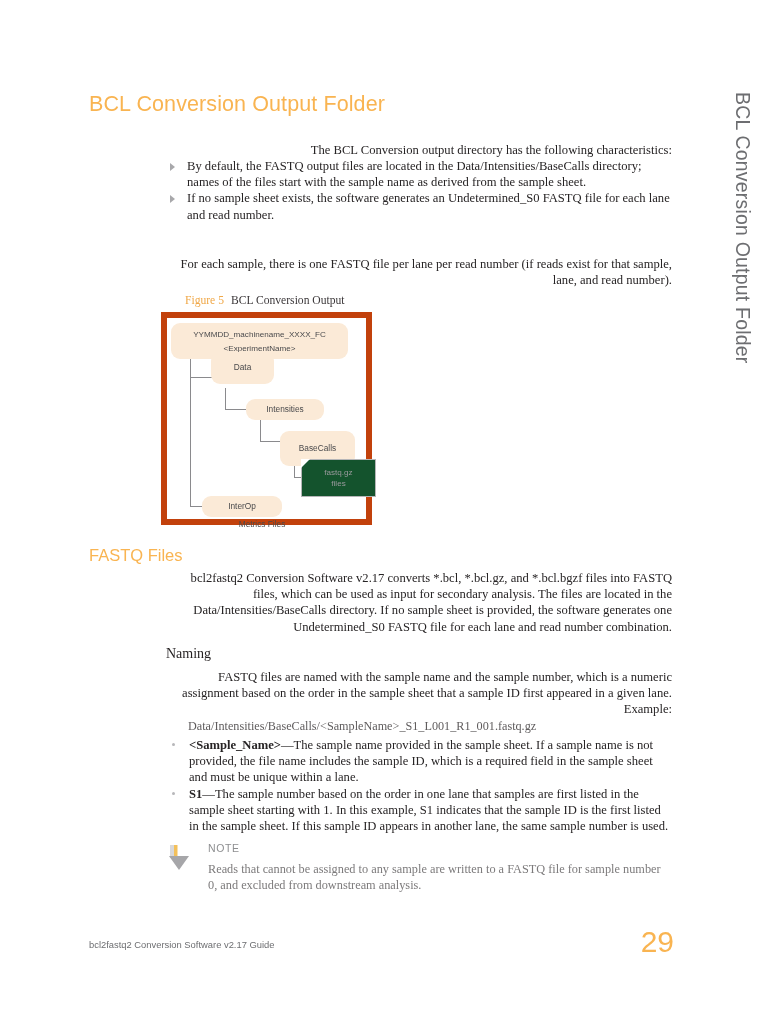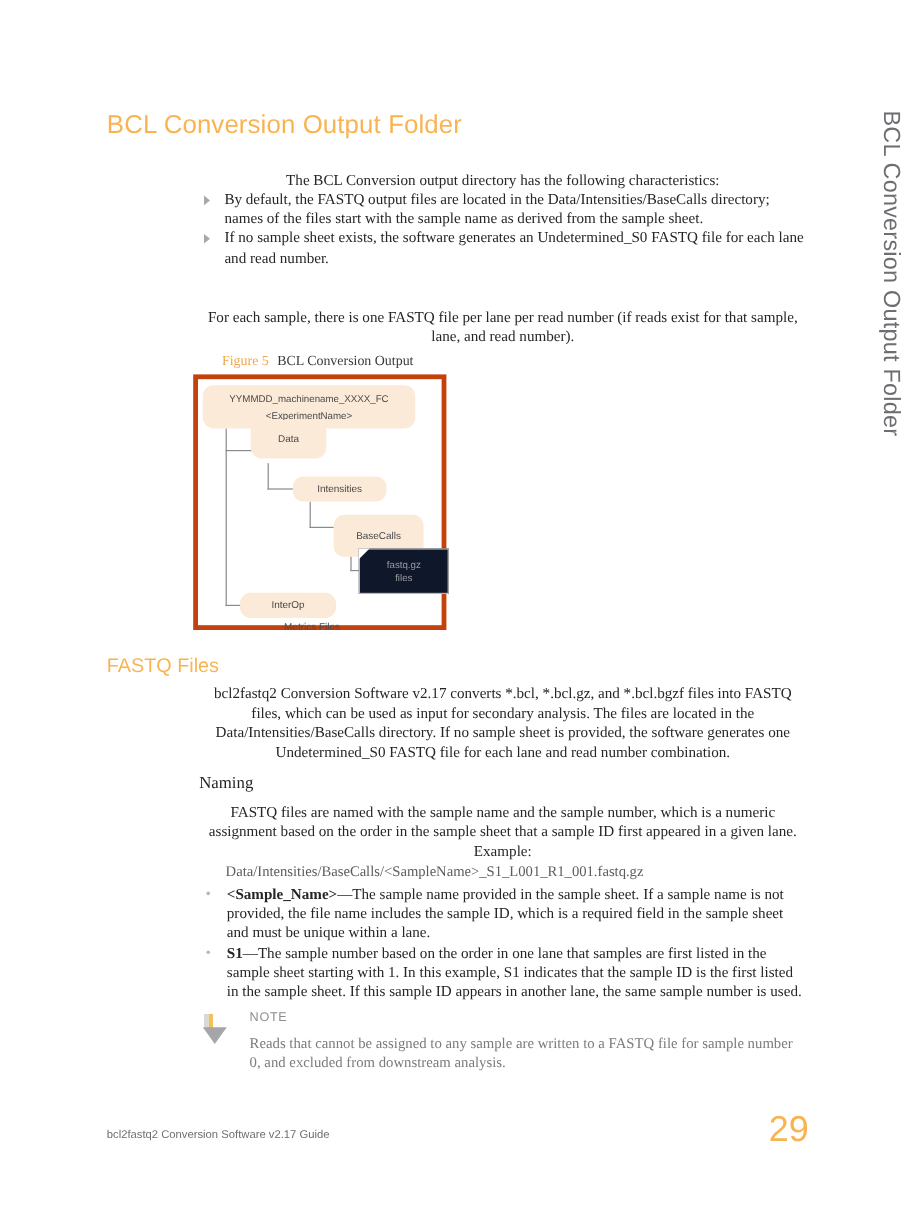--- a/index.html
+++ b/index.html
@@ -56,21 +56,21 @@
     position: absolute;
     left: 166px;
     width: 506px;
   }
 
   p.body {
     margin: 0;
     font-size: 12.6px;
     line-height: 16.2px;
     color: #272425;
-    text-align: center;
+    text-align: right;
   }
 
   
   ul.arrow-list {
     margin: 0;
     padding: 0;
     list-style: none;
   }
   ul.arrow-list > li {
     position: relative;
@@ -127,21 +127,21 @@
     margin-right: 7px;
   }
 
   
   .figure-box {
     position: absolute;
     left: 161px;
     top: 312px;
     width: 211px;
     height: 213px;
-    border: 4px solid #c2410c;
+    border: 6px solid #c2410c;
     background: #ffffff;
     box-sizing: border-box;
   }
   .fig-inner {
     position: absolute;
     inset: 0;
   }
   .node {
     position: absolute;
     background: #fbead7;
@@ -180,21 +180,21 @@
   }
   .n-io {
     left: 35px; top: 178px;
     width: 80px; height: 21px;
     font-size: 8.3px;
   }
   .doc-node {
     position: absolute;
     left: 134px; top: 141px;
     width: 75px; height: 38px;
-    background: #0f172a;
+    background: #14532d;
     border: 1px solid #b6b6b8;
     box-sizing: border-box;
     font-family: "Liberation Sans", sans-serif;
     font-size: 8.1px;
     color: #9a9a9d;
     display: flex;
     flex-direction: column;
     align-items: center;
     justify-content: center;
     line-height: 11px;

